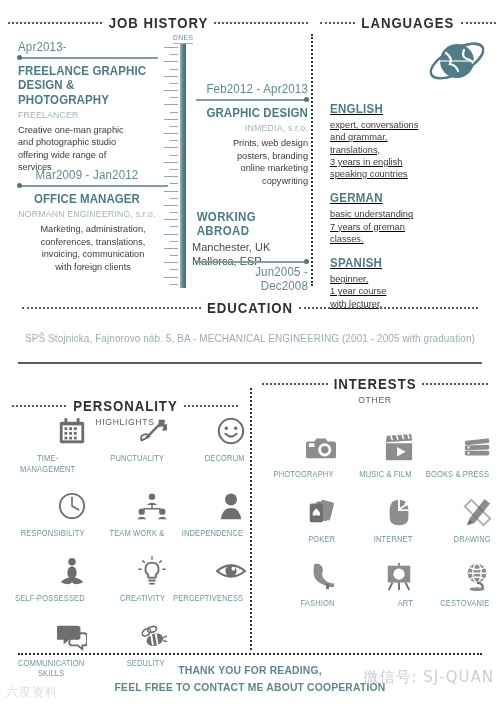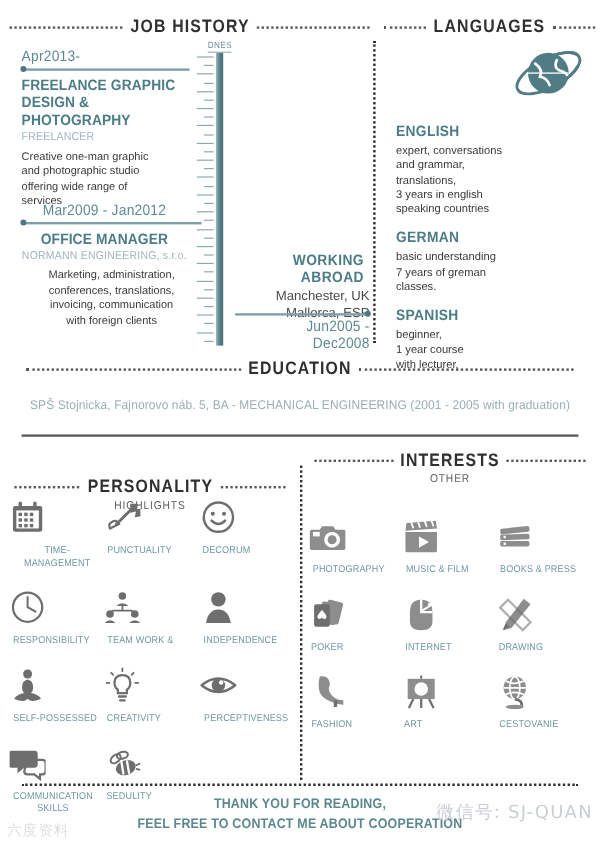--- a/index.html
+++ b/index.html
@@ -87,30 +87,30 @@
   .job .co {
     font-size: 9.5px; color: #9fb4ba; letter-spacing: .2px; margin-top: 2px;
     transform: scaleX(.92); transform-origin: left center;
   }
   .job.right .co { transform-origin: right center; }
   .job .desc {
     font-size: 9.2px; color: #3a3a3a; line-height: 1.35; margin-top: 4px;
   }
   .job.right { text-align: right; }
 
-  .abroad { position: absolute; text-align: right; }
+  .abroad { position: absolute; text-align: left; }
   .abroad h3 {
     font-size: 12.5px; font-weight: bold; color: #4b7c86; letter-spacing: .4px;
     transform: scaleX(.92);
   }
   .abroad .place { font-size: 11px; color: #4a4a4a; line-height: 1.3; margin-top: 2px; }
 
   
   .langs { position: absolute; left: 330px; top: 60px; width: 160px; }
-  .lang { margin-bottom: 11px; }
+  .lang { margin-bottom: 11px; text-decoration: underline; }
   .lang h3 {
     font-size: 12.5px; font-weight: bold; color: #4b7c86;
     letter-spacing: .3px; transform: scaleX(.92); transform-origin: left center;
   }
   .lang p { font-size: 9.3px; color: #3a3a3a; line-height: 1.32; margin-top: 3px; }
 
   .globe { position: absolute; left: 424px; top: 33px; width: 66px; height: 58px; }
 
   
   .edu-head { position: absolute; left: 22px; top: 299px; width: 456px; }
@@ -134,21 +134,21 @@
   }
 
   
   .pz-head { position: absolute; left: 12px; top: 397px; width: 226px; }
   .in-head { position: absolute; left: 262px; top: 375px; width: 226px; }
 
   .grid { position: absolute; display: grid; grid-template-columns: repeat(3, 1fr); }
   .grid.left  { left: 8px;  top: 414px; width: 238px; row-gap: 14px; }
   .grid.right { left: 258px; top: 430px; width: 234px; row-gap: 14px; }
 
-  .cell { display: flex; flex-direction: column; align-items: flex-start; }
+  .cell { display: flex; flex-direction: column; align-items: flex-end; }
   .cell .ico {
     height: 34px; display: flex; align-items: center; justify-content: center;
     color: #6e6e6e;
   }
   .cell .lbl {
     margin-top: 6px; font-size: 8.2px; color: #6c98a0; letter-spacing: .15px;
     text-align: center; line-height: 1.3; transform: scaleX(.92);
     white-space: pre-line;
   }
   .grid.right .cell .ico { color: #8d8d8d; }
@@ -252,20 +252,30 @@
       <div class="date">Mar2009 - Jan2012</div>
       <div class="connector"></div>
       <h3 style="white-space:pre-line">OFFICE MANAGER</h3>
       <div class="co">NORMANN ENGINEERING, s.r.o.</div>
       <div class="desc" style="white-space:pre-line">Marketing, administration,
 conferences, translations,
 invoicing, communication
 with foreign clients</div>
     </div>
 
+    <div class="job right" style="left:196px; top:82px; width:112px;">
+      <div class="date">Feb2012 - Apr2013</div>
+      <div class="connector"></div>
+      <h3 style="white-space:pre-line">GRAPHIC DESIGN</h3>
+      <div class="co">INMEDIA, s.r.o.</div>
+      <div class="desc" style="white-space:pre-line">Prints, web design
+posters, branding
+online marketing
+copywriting</div>
+    </div>
 
     <div class="abroad" style="left:192px; top:210px; width:116px;">
       <h3>WORKING  ABROAD</h3>
       <div class="place" style="white-space:pre-line">Manchester, UK
 Mallorca, ESP</div>
     </div>
     <div class="job right" style="left:196px; top:258px; width:112px;">
       <div class="connector" style="margin-bottom:2px"></div>
       <div class="date">Jun2005 - Dec2008</div>
     </div>

